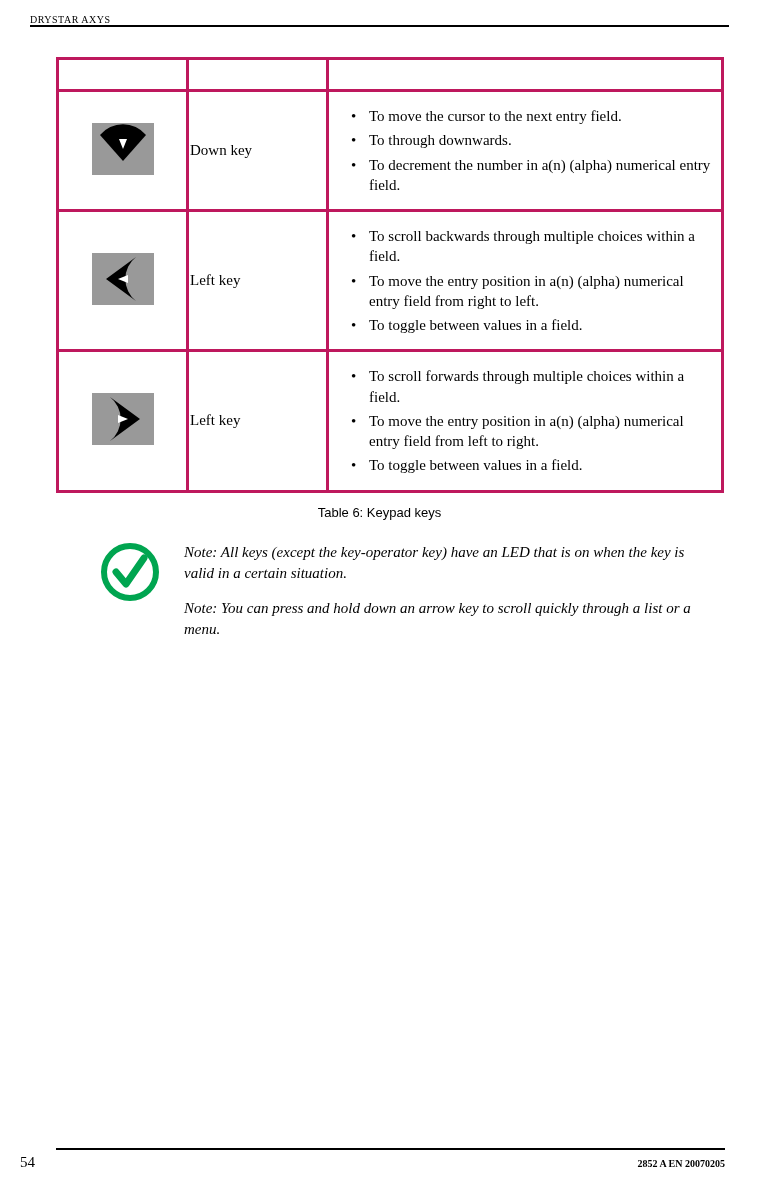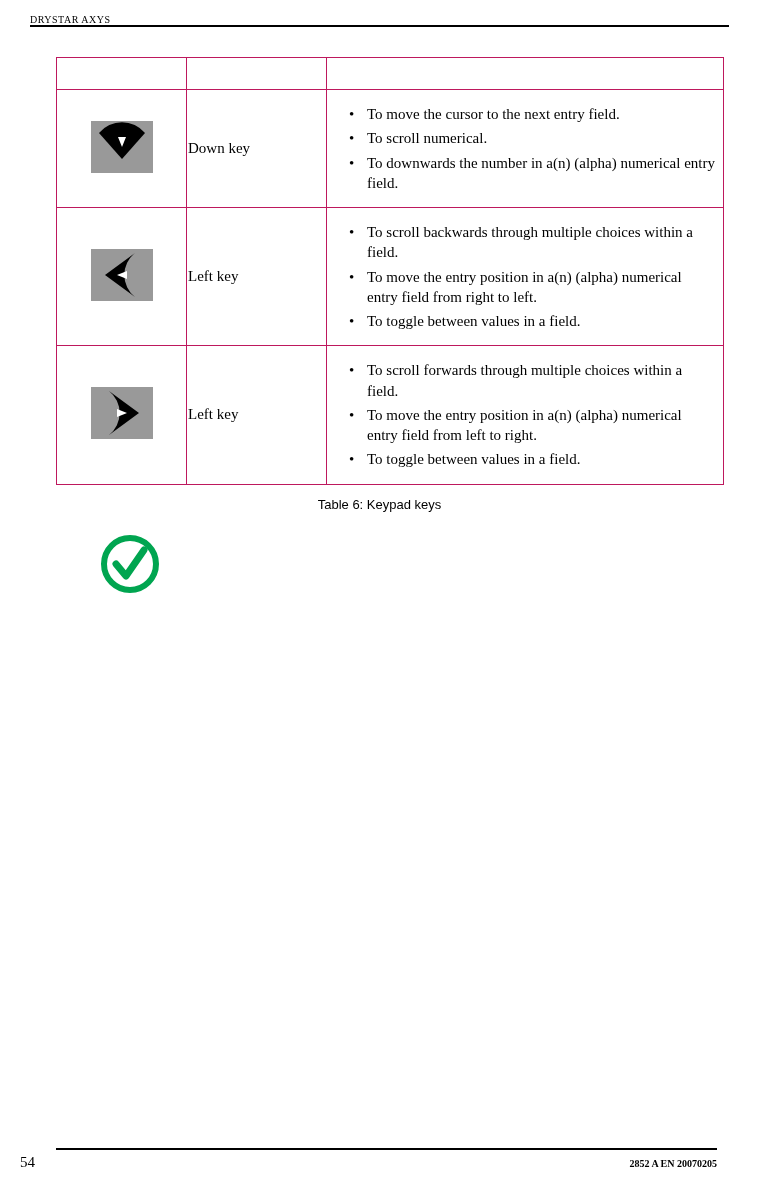--- a/index.html
+++ b/index.html
@@ -25,21 +25,21 @@
     .table-wrap {
       margin-left: 26px;
       margin-right: 5px;
     }
     table {
       border-collapse: collapse;
       width: 100%;
       font-size: 15px;
     }
     td {
-      border: 1px solid #be185d;
+      border: 3px solid #be185d;
       vertical-align: middle;
       padding: 10px 8px;
     }
     td.col-icon {
       width: 130px;
       text-align: center;
     }
     td.col-name {
       width: 140px;
       padding-left: 1px;
@@ -91,21 +91,21 @@
     .note-text {
       font-style: italic;
       font-size: 15px;
       line-height: 1.4;
     }
     .note-text p { margin-bottom: 14px; }
     .footer {
       position: absolute;
       bottom: 16px;
       left: 0;
-      right: 12px;
+      right: 4px;
       padding: 0 30px;
     }
     .footer-rule {
       border: none;
       border-top: 2px solid #000;
       margin-bottom: 4px;
       margin-left: 26px;
     }
     .footer-row {
       display: flex;
@@ -140,22 +140,22 @@
         <svg width="62" height="52" viewBox="0 0 62 52">
           <path d="M 8 12 A 30 30 0 0 1 54 12 L 31 38 Z" fill="#000"></path>
           <path d="M 27 16 L 35 16 L 31 26 Z" fill="#fff"></path>
         </svg>
       </span>
     </td>
     <td class="col-name">Down  key</td>
     <td class="col-desc">
       <ul class="desc-list">
         <li>To move the cursor to the next entry field.</li>
-        <li>To scroll numerical.</li>
-        <li>To downwards the number in a(n) (alpha) numerical entry field.</li>
+        <li>To through downwards.</li>
+        <li>To decrement the number in a(n) (alpha) numerical entry field.</li>
       </ul>
     </td>
   </tr>
 
   <tr>
     <td class="col-icon">
       <span class="key-icon">
         <svg width="62" height="52" viewBox="0 0 62 52">
           <path d="M 44 4 A 28 28 0 0 0 44 48 L 14 26 Z" fill="#000"></path>
           <path d="M 36 22 L 36 30 L 26 26 Z" fill="#fff"></path>
@@ -196,20 +196,24 @@
 
 <div class="caption">Table 6: Keypad keys</div>
 
 <div class="note-block">
   <div class="note-icon">
     <svg width="60" height="60" viewBox="0 0 60 60">
       <circle cx="30" cy="30" r="26" fill="none" stroke="#00a550" stroke-width="6"></circle>
       <path d="M 16 30 L 26 42 L 44 16" fill="none" stroke="#00a550" stroke-width="7" stroke-linecap="round" stroke-linejoin="round"></path>
     </svg>
   </div>
+  <div class="note-text">
+    <p>Note: All keys (except the key-operator key) have an LED that is on when the key is valid in a certain situation.</p>
+    <p>Note: You can press and hold down an arrow key to scroll quickly through a list or a menu.</p>
+  </div>
 </div>
 
 <div class="footer">
   <hr class="footer-rule">
   <div class="footer-row">
     <span class="page-num">54</span>
     <span class="doc-id">2852 A EN 20070205</span>
   </div>
 </div>
 

